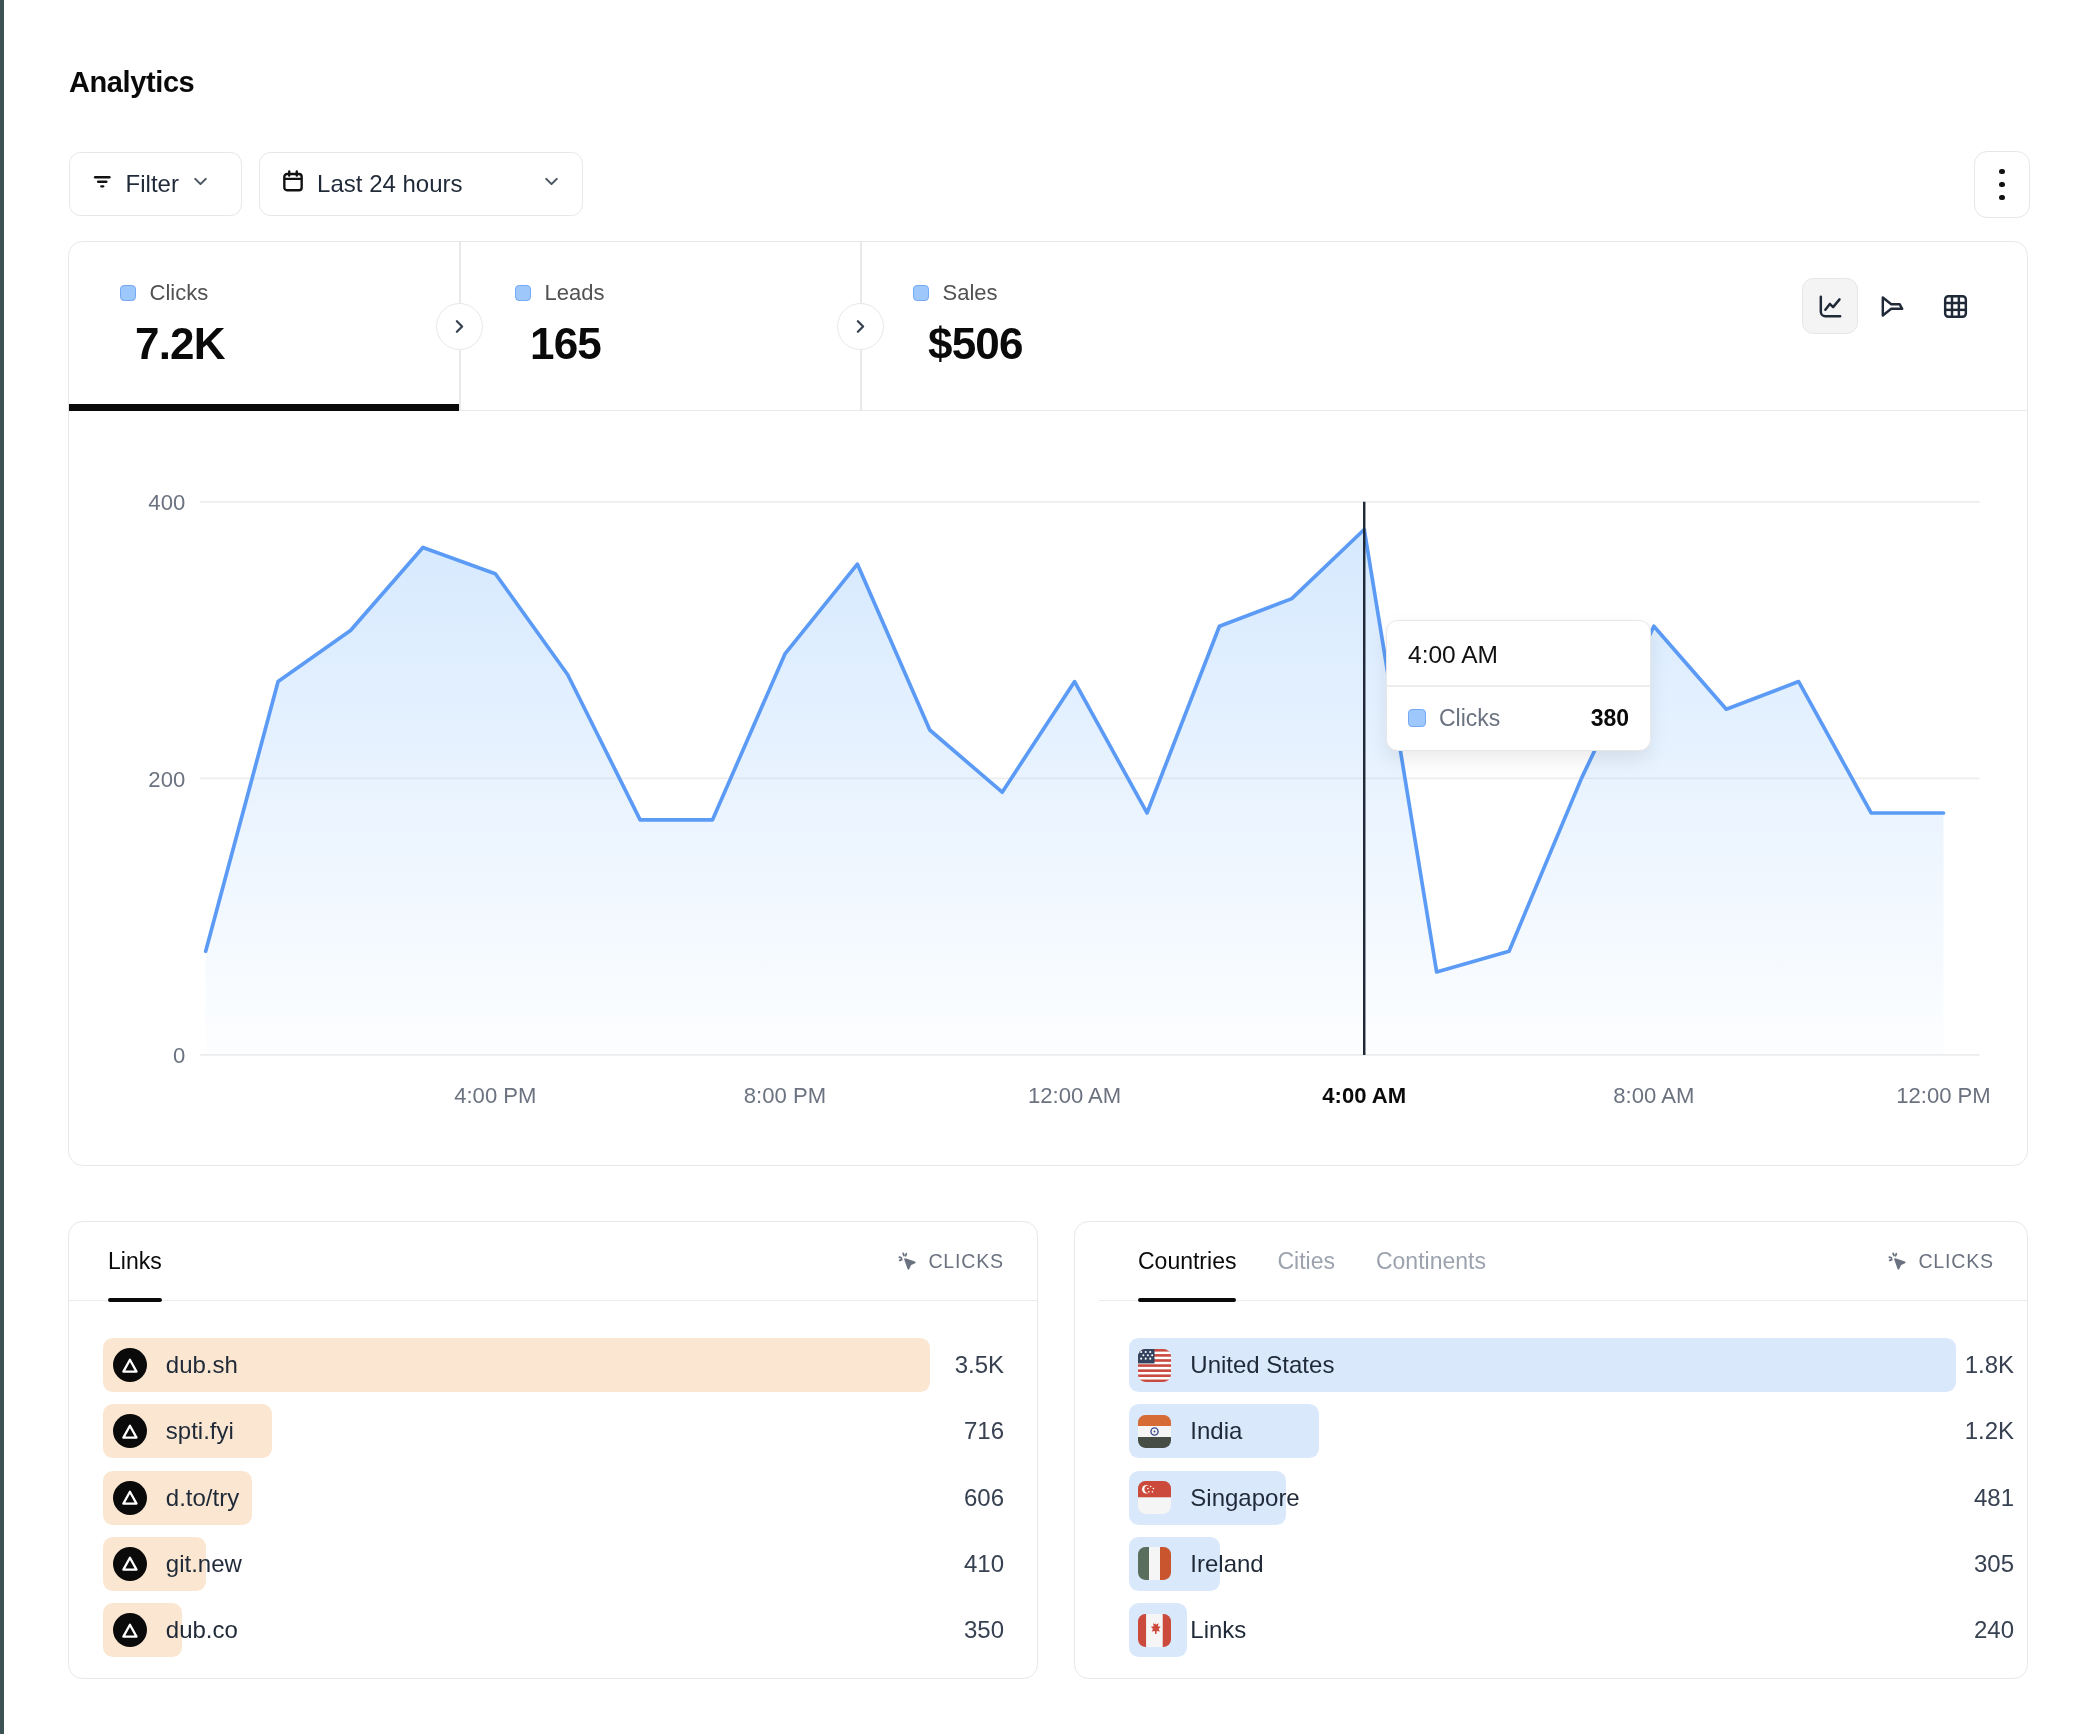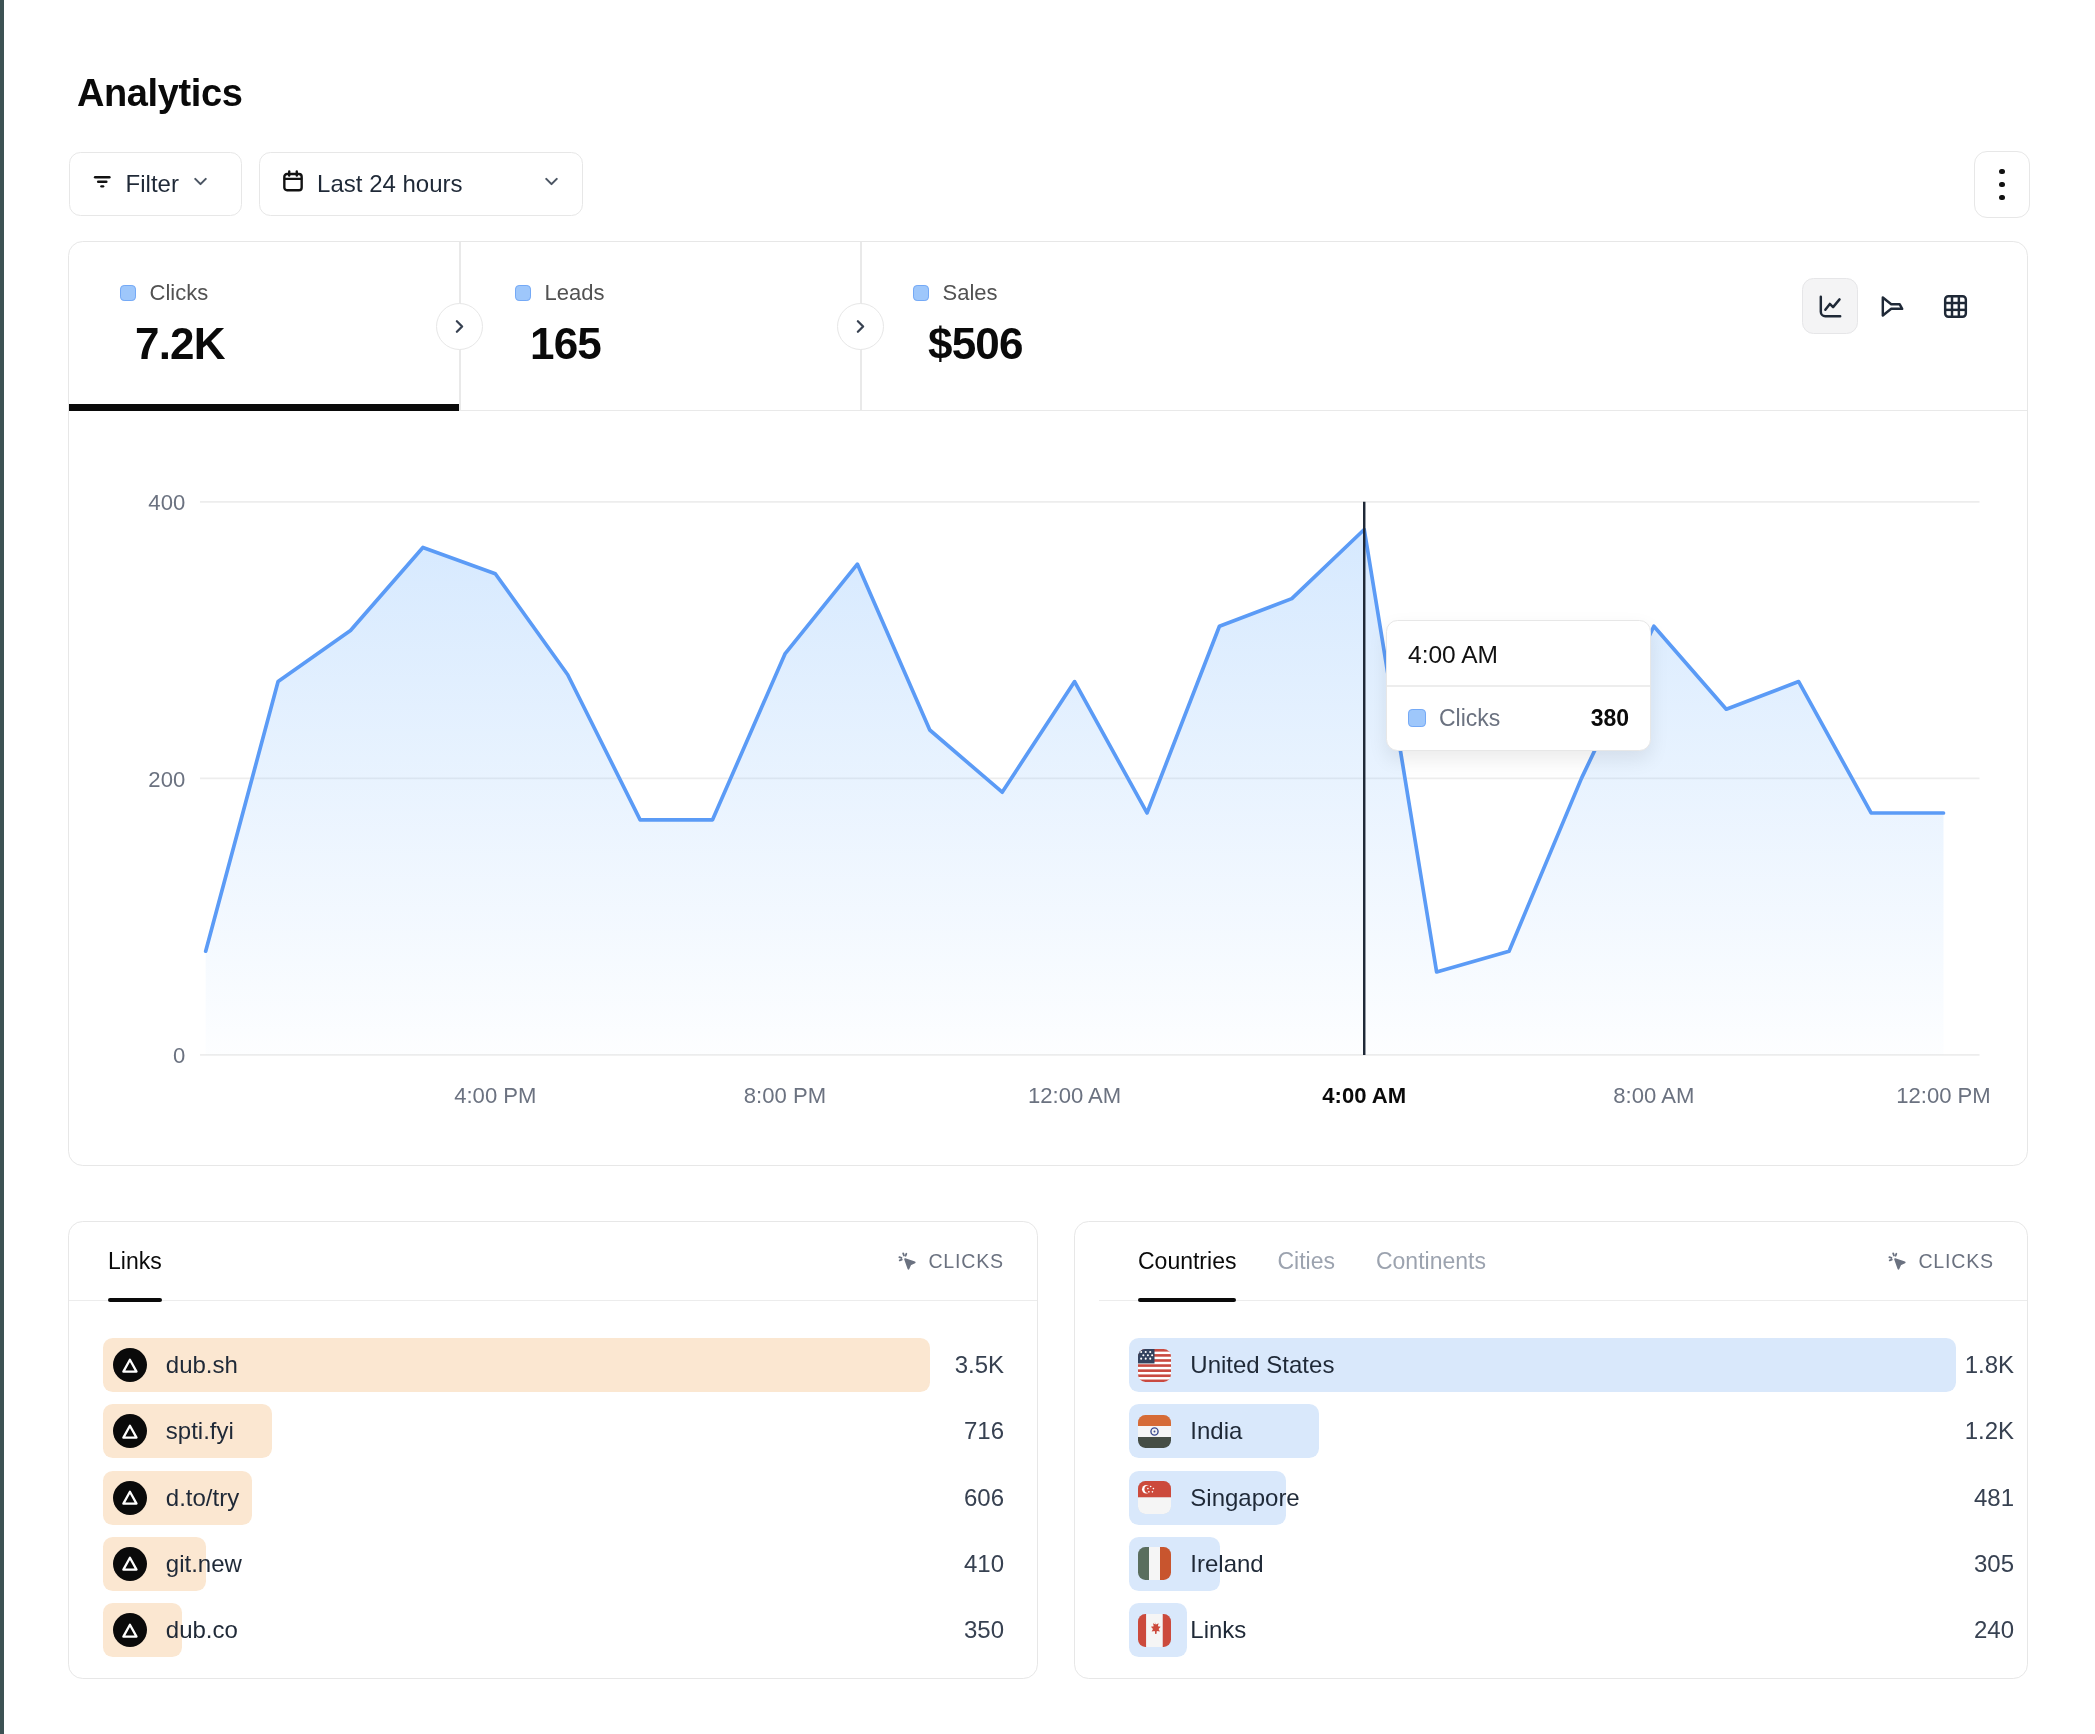--- a/index.html
+++ b/index.html
@@ -1,19 +1,19 @@
 <!DOCTYPE html>
 <html style="font-size:13px"><head>
 <meta charset="utf-8">
 <style>
   html,body{margin:0;padding:0;background:#ffffff;}
   body{font-family:"Liberation Sans", sans-serif; color:#171717;}
   .page{position:relative;width:2096px;height:1735px;background:#fff;overflow:hidden;}
   .edge-strip{position:absolute;left:0;top:0;width:4.1px;height:100%;background:#3d5254;}
-  .page-title{position:absolute;left:77px;top:47px;font-size:38px;font-weight:800;letter-spacing:-0.4px;color:#0a0a0a;}
+  .page-title{position:absolute;left:69px;top:47px;font-size:29px;font-weight:800;letter-spacing:-0.4px;color:#0a0a0a;}
 
   
   .btn{position:absolute;top:152px;height:64px;box-sizing:border-box;border:1.6px solid #e7e7e7;border-radius:11.5px;
        background:#fff;display:flex;align-items:center;padding:0 19.6px;font-size:24px;color:#1f2937;cursor:pointer;}
   .btn svg{flex:0 0 auto;}
   .btn .lbl{margin:0 11.5px;}
   .btn-filter{left:69px;width:173px;}
   .btn-date{left:259px;width:324px;justify-content:flex-start;}
   .btn-date .lbl{margin-right:auto;}
   .btn-kebab{left:1974px;top:151px;width:54px;height:65px;border:1.6px solid #e7e7e7;border-radius:13px;background:#fff;

